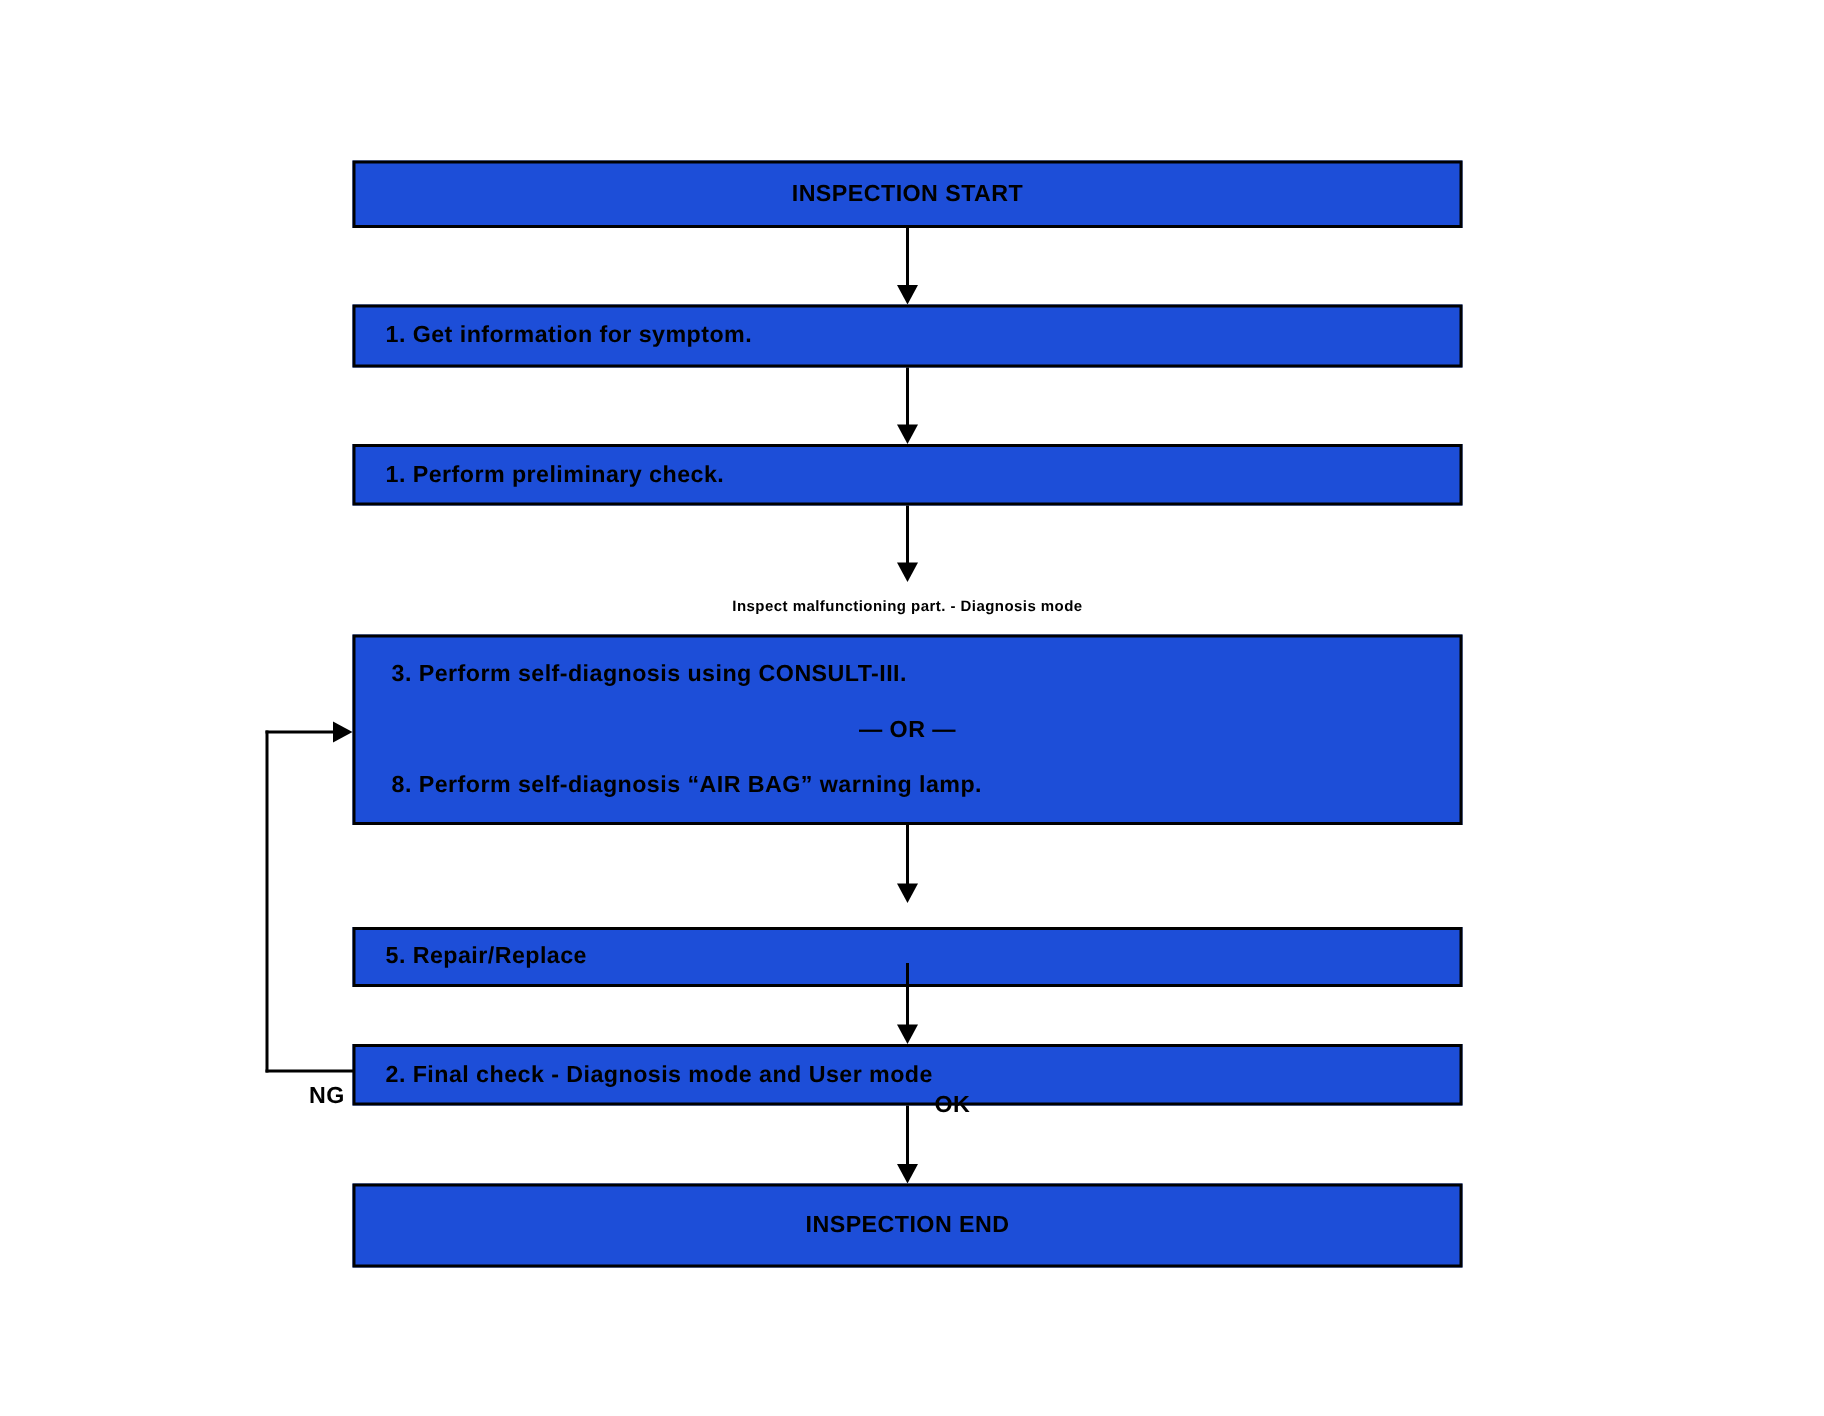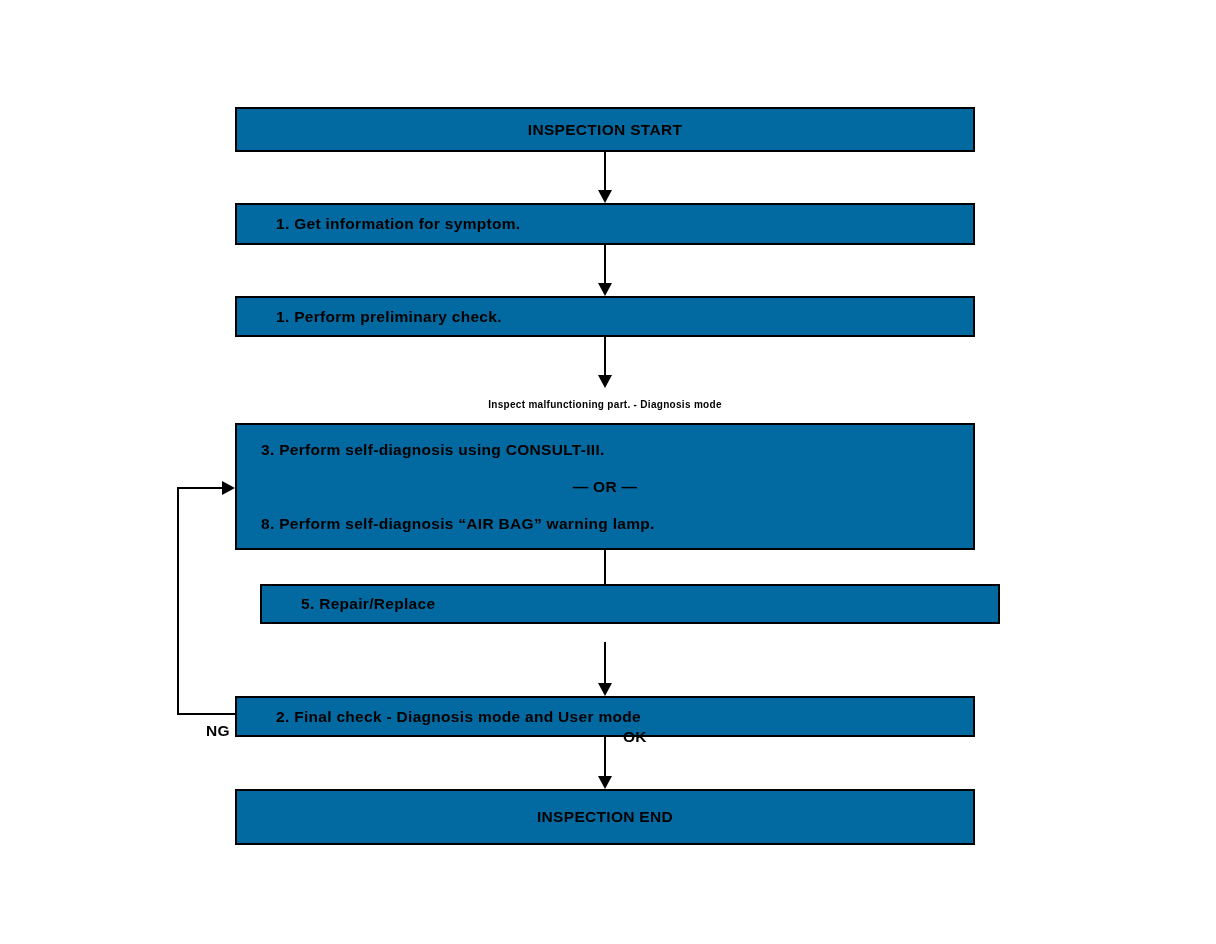--- a/index.html
+++ b/index.html
@@ -10,27 +10,27 @@
     font-family:"Liberation Sans", sans-serif;
     font-weight:bold;
     color:#000000;
     overflow:hidden;
   }
   .box{
     position:absolute;
     left:235px;width:740px;
     box-sizing:border-box;
     border:2px solid #000000;
-    background:#0369a1;
+    background:#1d4ed8;
     display:flex;align-items:center;
     font-size:15.5px;
     letter-spacing:0.3px;
   }
   .box.center{justify-content:center;}
-  .box.left{padding-left:39px;}
+  .box.left{padding-left:20px;}
   .vline{position:absolute;width:2px;background:#000000;left:604px;}
   .arrowhead-down{
     position:absolute;left:598px;
     width:0;height:0;
     border-left:7px solid transparent;
     border-right:7px solid transparent;
     border-top:13px solid #000000;
   }
   .arrowhead-right{
     position:absolute;
@@ -85,21 +85,21 @@
 
   <div class="box" style="top:423px;height:127px;">
     <span class="bigbox-item" style="left:24px;top:16px;">3. Perform self-diagnosis using CONSULT-III.</span>
     <span class="bigbox-or" style="top:53px;">— OR —</span>
     <span class="bigbox-item" style="left:24px;top:90px;">8. Perform self-diagnosis “AIR BAG” warning lamp.</span>
   </div>
 
   <div class="vline" style="top:550px;height:40px;"></div>
   <div class="arrowhead-down" style="top:589px;"></div>
 
-  <div class="box left" style="top:584px;height:40px;margin-left:25px;">
+  <div class="box left" style="top:618px;height:40px;">
     <span>5. Repair/Replace</span>
   </div>
 
   <div class="vline" style="top:642px;height:42px;"></div>
   <div class="arrowhead-down" style="top:683px;"></div>
 
   <div class="box left" style="top:696px;height:41px;">
     <span>2. Final check - Diagnosis mode and User mode</span>
   </div>
 

